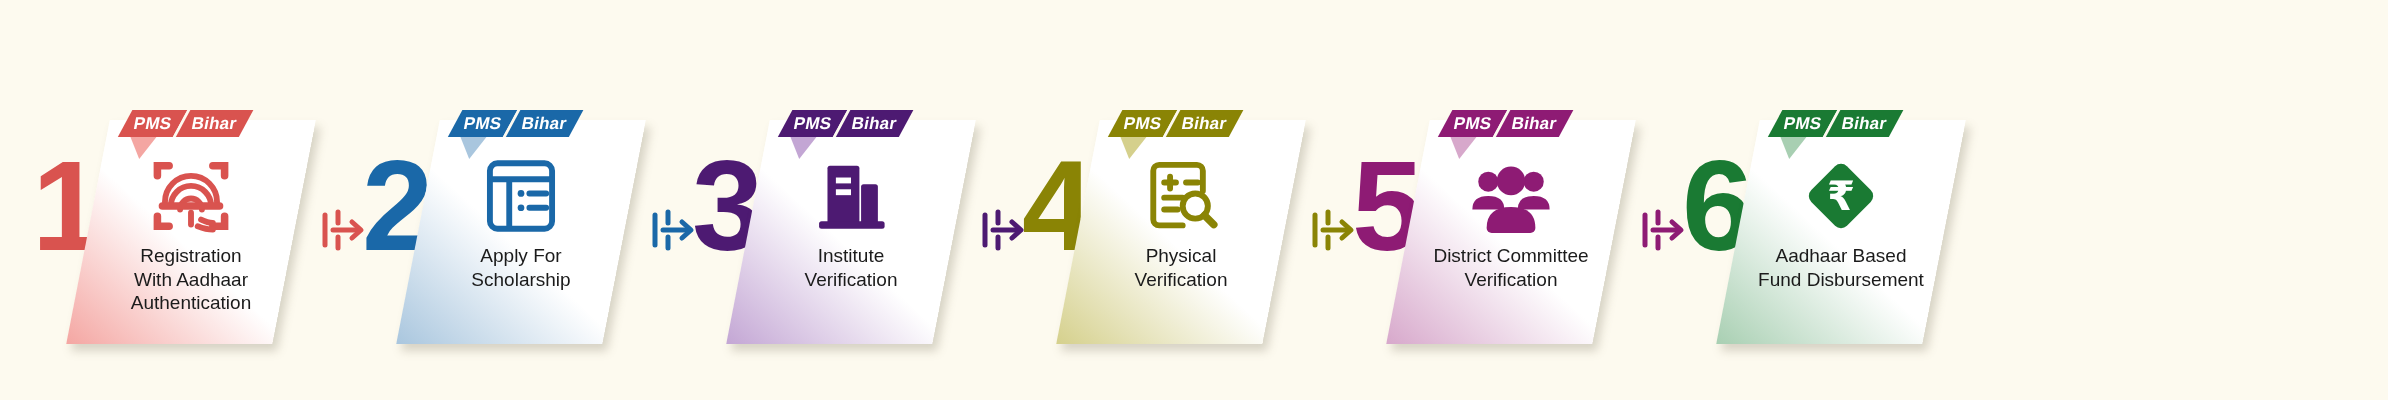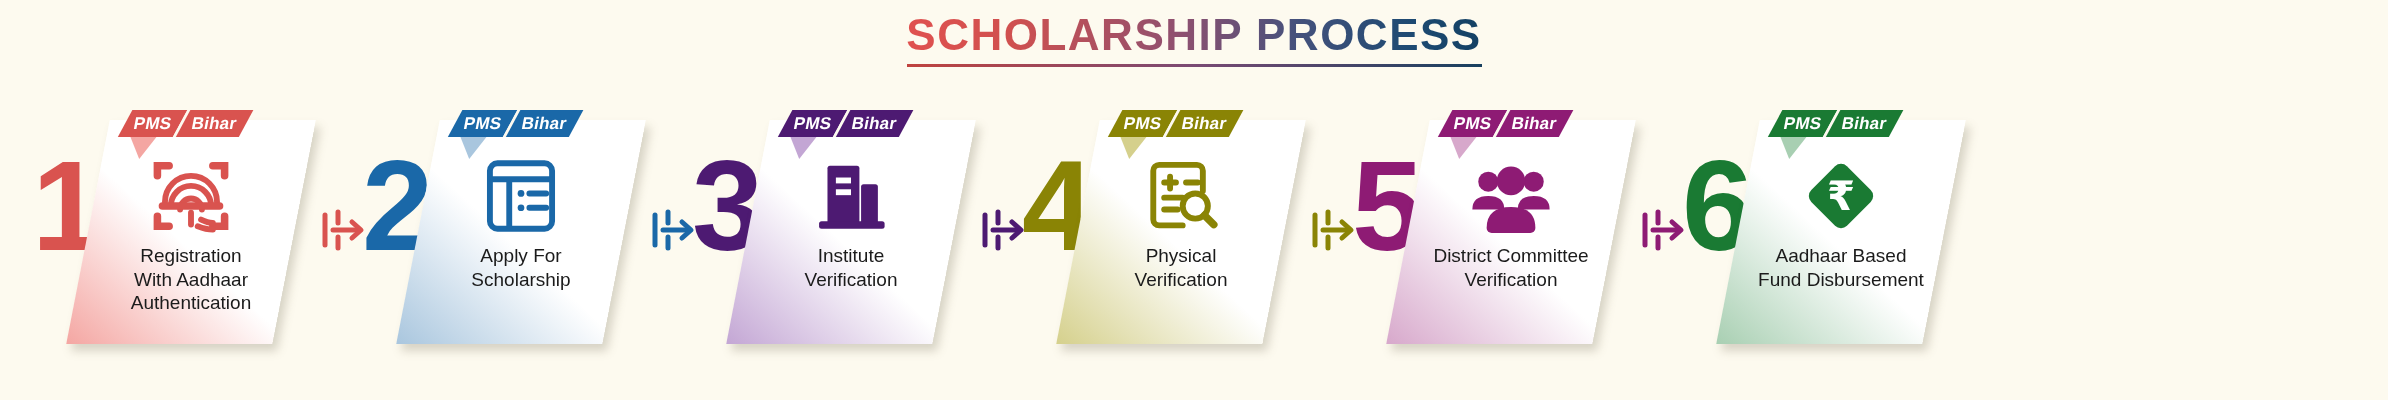--- a/index.html
+++ b/index.html
@@ -127,24 +127,20 @@
     flex:0 0 auto;
     display:flex; align-items:center; justify-content:center;
   }
   .connector svg{ width:48px; height:50px; display:block; margin-top:-12px; }
 </style>
 </head>
 <body>
 
 <div id="root">
 
-  <div class="title-wrap">
-    <div class="title">SCHOLARSHIP PROCESS</div>
-    <div class="title-underline"></div>
-  </div>
 
   <div class="steps" id="steps-row">
       <div class="step">
         <div class="step-number" style="color: rgb(217, 83, 79);">1</div>
         <div class="card" style="background: linear-gradient(38deg, rgb(244, 166, 162) 0%, rgb(255, 255, 255) 46%, rgb(255, 255, 255) 100%);">
           <div class="card-inner">
             <div class="icon-box" style="color: rgb(217, 83, 79);">
               <svg viewBox="0 0 100 100" fill="none" stroke="currentColor" stroke-width="7" stroke-linecap="round">
         <path d="M10 26 V14 H24" stroke-width="9"></path>
         <path d="M90 26 V14 H76" stroke-width="9"></path>

